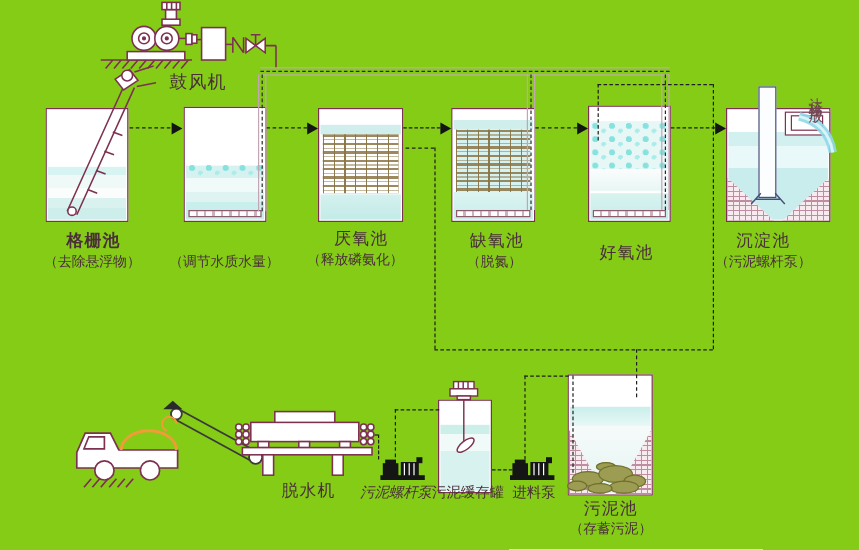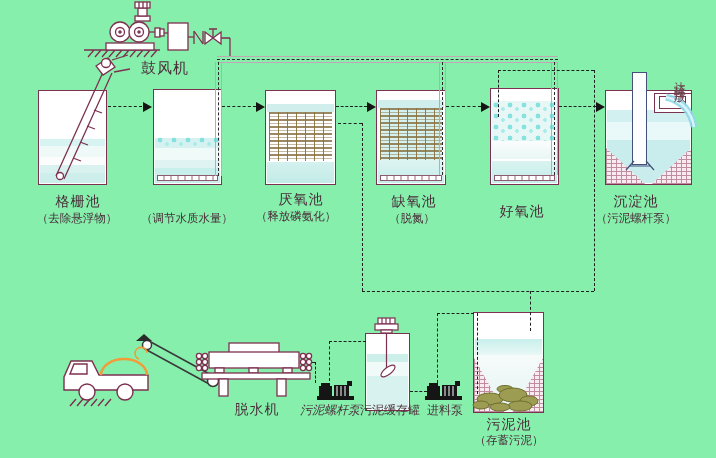--- a/index.html
+++ b/index.html
@@ -1,16 +1,16 @@
 <!DOCTYPE html>
 <html><head>
 <meta charset="utf-8">
 <style>
   html,body{margin:0;padding:0;background:#fff;}
-  #stage{position:relative;width:716px;height:458px;background:#86efac;overflow:hidden;
+  #stage{position:relative;width:716px;height:458px;background:#84cc16;overflow:hidden;
          font-family:"DejaVu Sans",sans-serif;}
   .abs{position:absolute;}
   .tank{position:absolute;border:1.5px solid #7d3150;background:#fff;box-sizing:border-box;z-index:1;}
   .tank>div{position:absolute;}
   .hdash{position:absolute;height:0;border-top:1.5px dashed #1f1f1f;z-index:5;}
   .vdash{position:absolute;width:0;border-left:1.5px dashed #1f1f1f;z-index:5;}
   .arrow-r{position:absolute;width:0;height:0;border-top:5px solid transparent;
            border-bottom:5px solid transparent;border-left:9px solid #141414;z-index:5;}
   .air-h{position:absolute;height:7px;box-sizing:border-box;border-top:1px solid #c2a6b6;
          border-bottom:1px solid #c2a6b6;z-index:5;}
@@ -256,21 +256,21 @@
       <rect x="2" y="6" width="13" height="11"></rect>
       <rect x="4" y="3" width="9" height="4"></rect>
       <rect x="17" y="5" width="15" height="12"></rect>
       <rect x="30" y="1" width="5" height="5"></rect>
       <path d="M20 6 v10 M24 6 v10 M28 6 v10" stroke="#fff" stroke-width="1"></path>
     </g>
   </svg>
 
   <div class="lbl name" style="left:133px;top:60px;width:64px;font-size:15px;">鼓风机</div>
 
-  <div class="lbl name" style="left:33px;top:193px;width:90px;">格栅池</div>
+  <div class="lbl name" style="left:33px;top:193px;width:90px;font-weight:bold;">格栅池</div>
   <div class="lbl sub" style="left:21px;top:212px;width:112px;">（去除悬浮物）</div>
 
   <div class="lbl sub" style="left:127px;top:212px;width:120px;">（调节水质水量）</div>
 
   <div class="lbl name" style="left:256px;top:191px;width:90px;">厌氧池</div>
   <div class="lbl sub" style="left:241px;top:210px;width:110px;">（释放磷氨化）</div>
 
   <div class="lbl name" style="left:369px;top:193px;width:90px;">缺氧池</div>
   <div class="lbl sub" style="left:372px;top:212px;width:80px;">（脱氮）</div>
 

